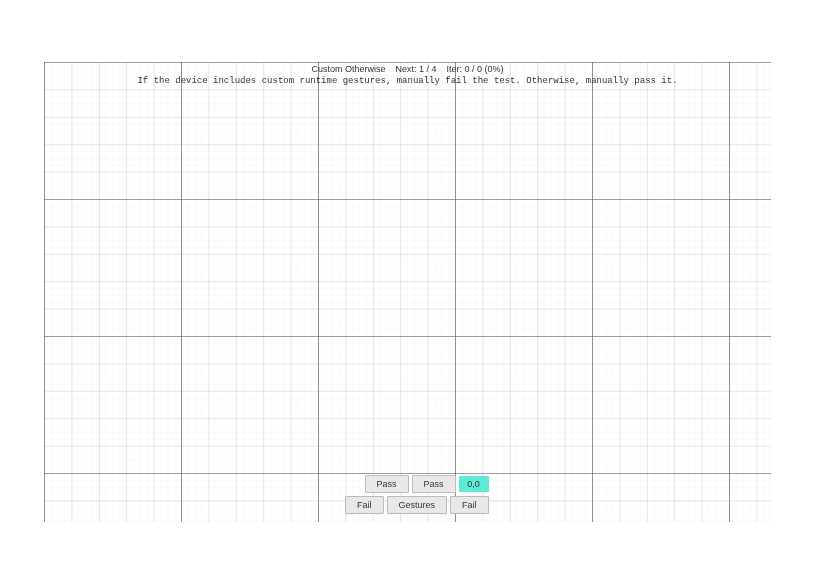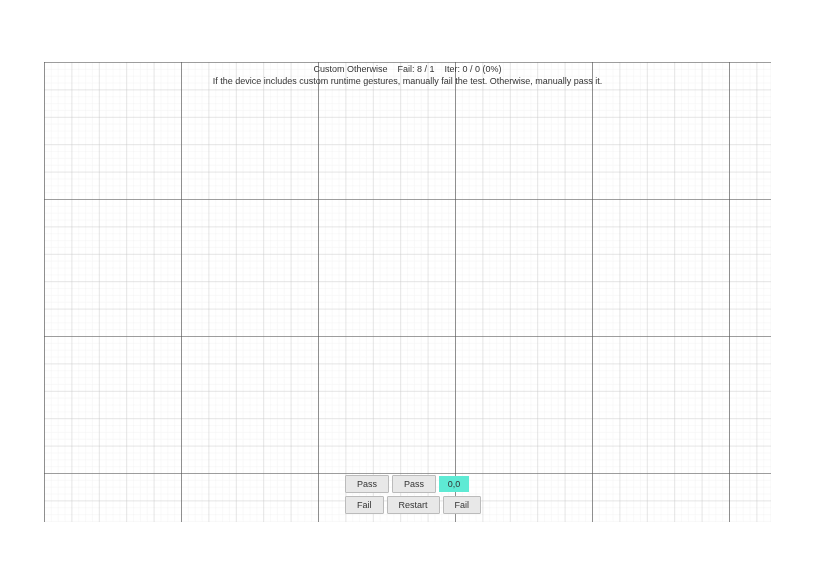--- a/index.html
+++ b/index.html
@@ -30,28 +30,29 @@
       position: absolute;
       top: 2px;
       left: 0;
       right: 0;
       text-align: center;
       color: #333;
       line-height: 1.3;
       font-size: 9px;
     }
     .header-line1 { display: inline-block; }
-    .header-line2 { display: block; }
+    .header-line2 { display: block; font-family: Liberation Mono, monospace; }
     .control-panel {
       position: absolute;
       left: 301px;
       bottom: 8px;
       display: flex;
       flex-direction: column;
       gap: 3px;
+      align-items: flex-end;
     }
     .button-row {
       display: flex;
       gap: 3px;
       align-items: center;
     }
     .btn {
       background: #e8e8e8;
       border: 1px solid #bbb;
       border-radius: 1px;
@@ -90,34 +91,34 @@
         <path d="M 137 0 L 0 0 0 137" fill="none" stroke="#555" stroke-width="1.2"></path>
       </pattern>
     </defs>
     <rect width="727" height="460" fill="url(#majorGrid)"></rect>
   </svg>
 
   <div class="header-text">
     <span class="header-line1">
       <span>Custom Otherwise</span>
       &nbsp;&nbsp;
-      <span>Fail:</span>
-      <span>8 / 1</span>
+      <span>Next:</span>
+      <span>1 / 4</span>
       &nbsp;&nbsp;
       <span>Iter:</span>
       <span>0 / 0 (0%)</span>
     </span>
     <span class="header-line2">If the device includes custom runtime gestures, manually fail the test. Otherwise, manually pass it.</span>
   </div>
 
   <div class="control-panel">
     <div class="button-row">
       <button class="btn">Pass</button>
       <button class="btn">Pass</button>
       <span class="value-box">0,0</span>
     </div>
     <div class="button-row">
       <button class="btn">Fail</button>
-      <button class="btn">Restart</button>
+      <button class="btn">Gestures</button>
       <button class="btn">Fail</button>
     </div>
   </div>
 </div>
 
 </body></html>

